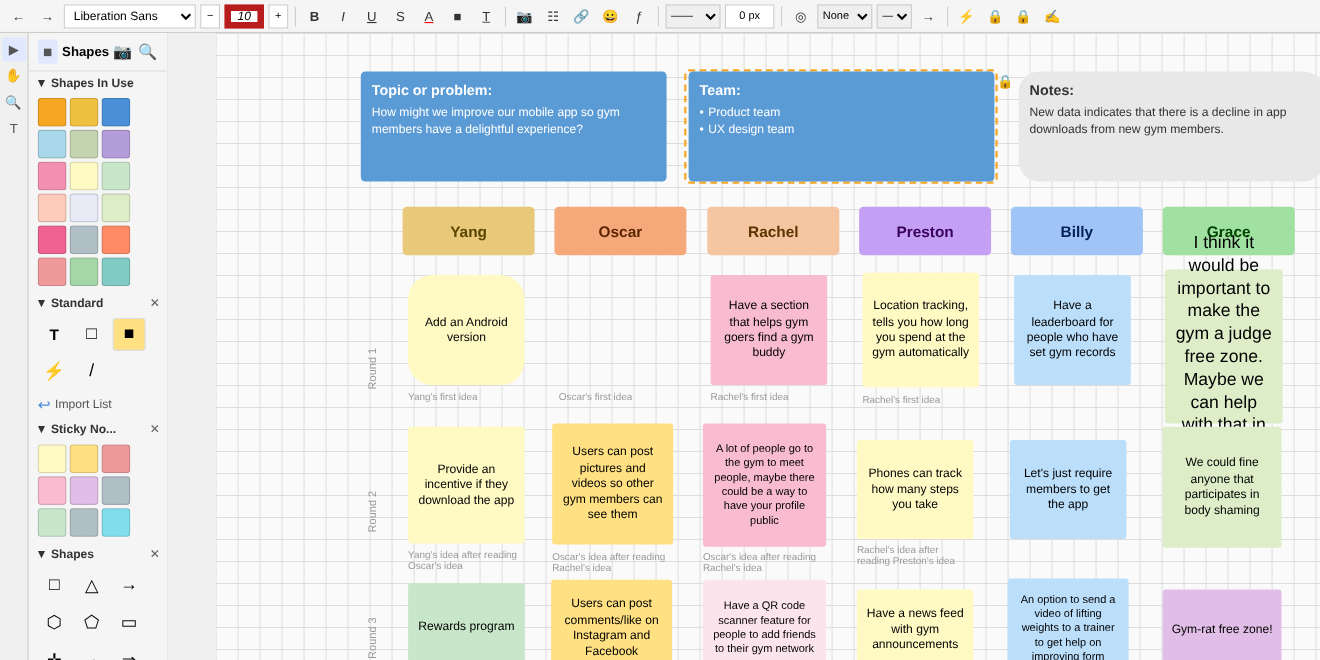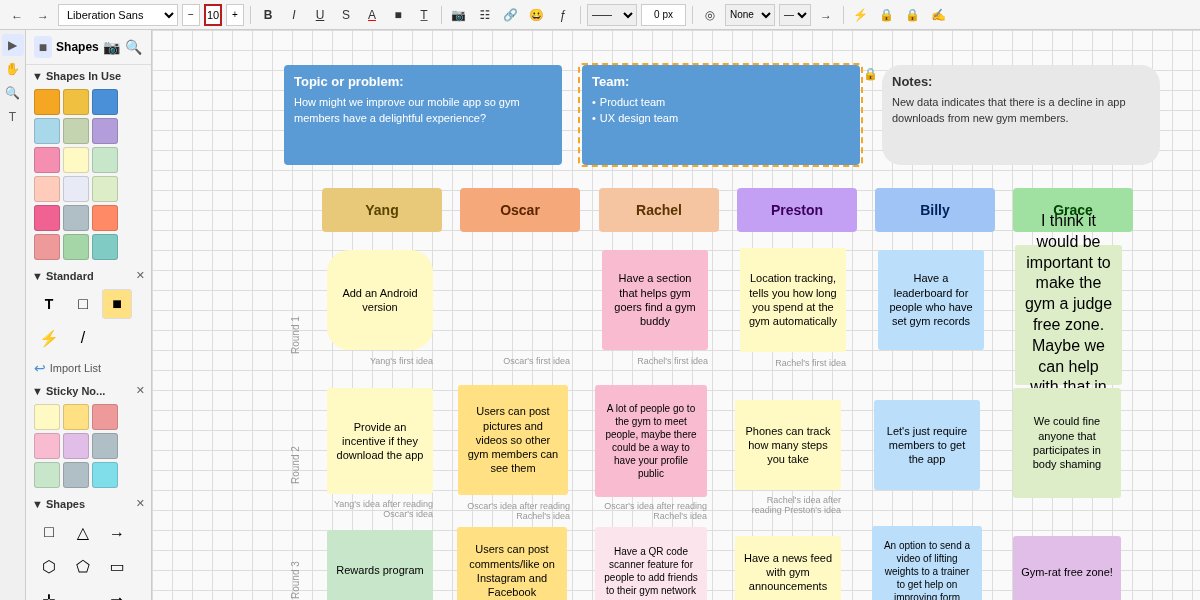--- a/index.html
+++ b/index.html
@@ -20,21 +20,21 @@
       width: 22px; height: 22px;
       background: none; border: none; cursor: pointer;
       display: flex; align-items: center; justify-content: center;
       font-size: 12px; color: #333;
       border-radius: 2px;
     }
     .font-selector {
       height: 22px; padding: 0 4px; border: 1px solid #ccc; background: white; font-size: 11px; min-width: 120px;
     }
     .font-size-btn { width: 18px; height: 22px; border: 1px solid #ccc; background: white; cursor: pointer; font-size: 10px; }
-    .font-size-input { width: 18px; height: 22px; border: 2px solid #b91c1c; text-align: center; font-size: 11px; }
+    .font-size-input { width: 36px; height: 22px; border: 6px solid #b91c1c; text-align: center; font-size: 11px; font-style: italic; }
     .toolbar-sep { width: 1px; height: 18px; background: #ccc; margin: 0 2px; }
 
     
     #main {
       display: flex;
       flex: 1;
       overflow: hidden;
     }
 
     
@@ -106,20 +106,21 @@
     
     #canvas {
       flex: 1;
       background-image: 
         linear-gradient(to right, #ddd 1px, transparent 1px),
         linear-gradient(to bottom, #ddd 1px, transparent 1px);
       background-size: 20px 20px;
       background-color: #fafafa;
       overflow: hidden;
       position: relative;
+      margin-left: 44px;
     }
 
     
     .sticky {
       position: absolute;
       border-radius: 3px;
       padding: 8px;
       font-size: 11px;
       display: flex;
       align-items: center;
@@ -183,21 +184,21 @@
       background: none; border: none; cursor: pointer;
       display: flex; align-items: center; justify-content: center;
       font-size: 12px; color: #555; border-radius: 3px;
     }
     .left-icon-btn.active { background: #e0e8ff; }
 
     .note-label {
       position: absolute;
       font-size: 9px;
       color: #999;
-      text-align: right;
+      text-align: left;
     }
 
     .lock-icon {
       position: absolute;
       font-size: 12px;
     }
 
     
     .team-box-outer {
       position: absolute;

